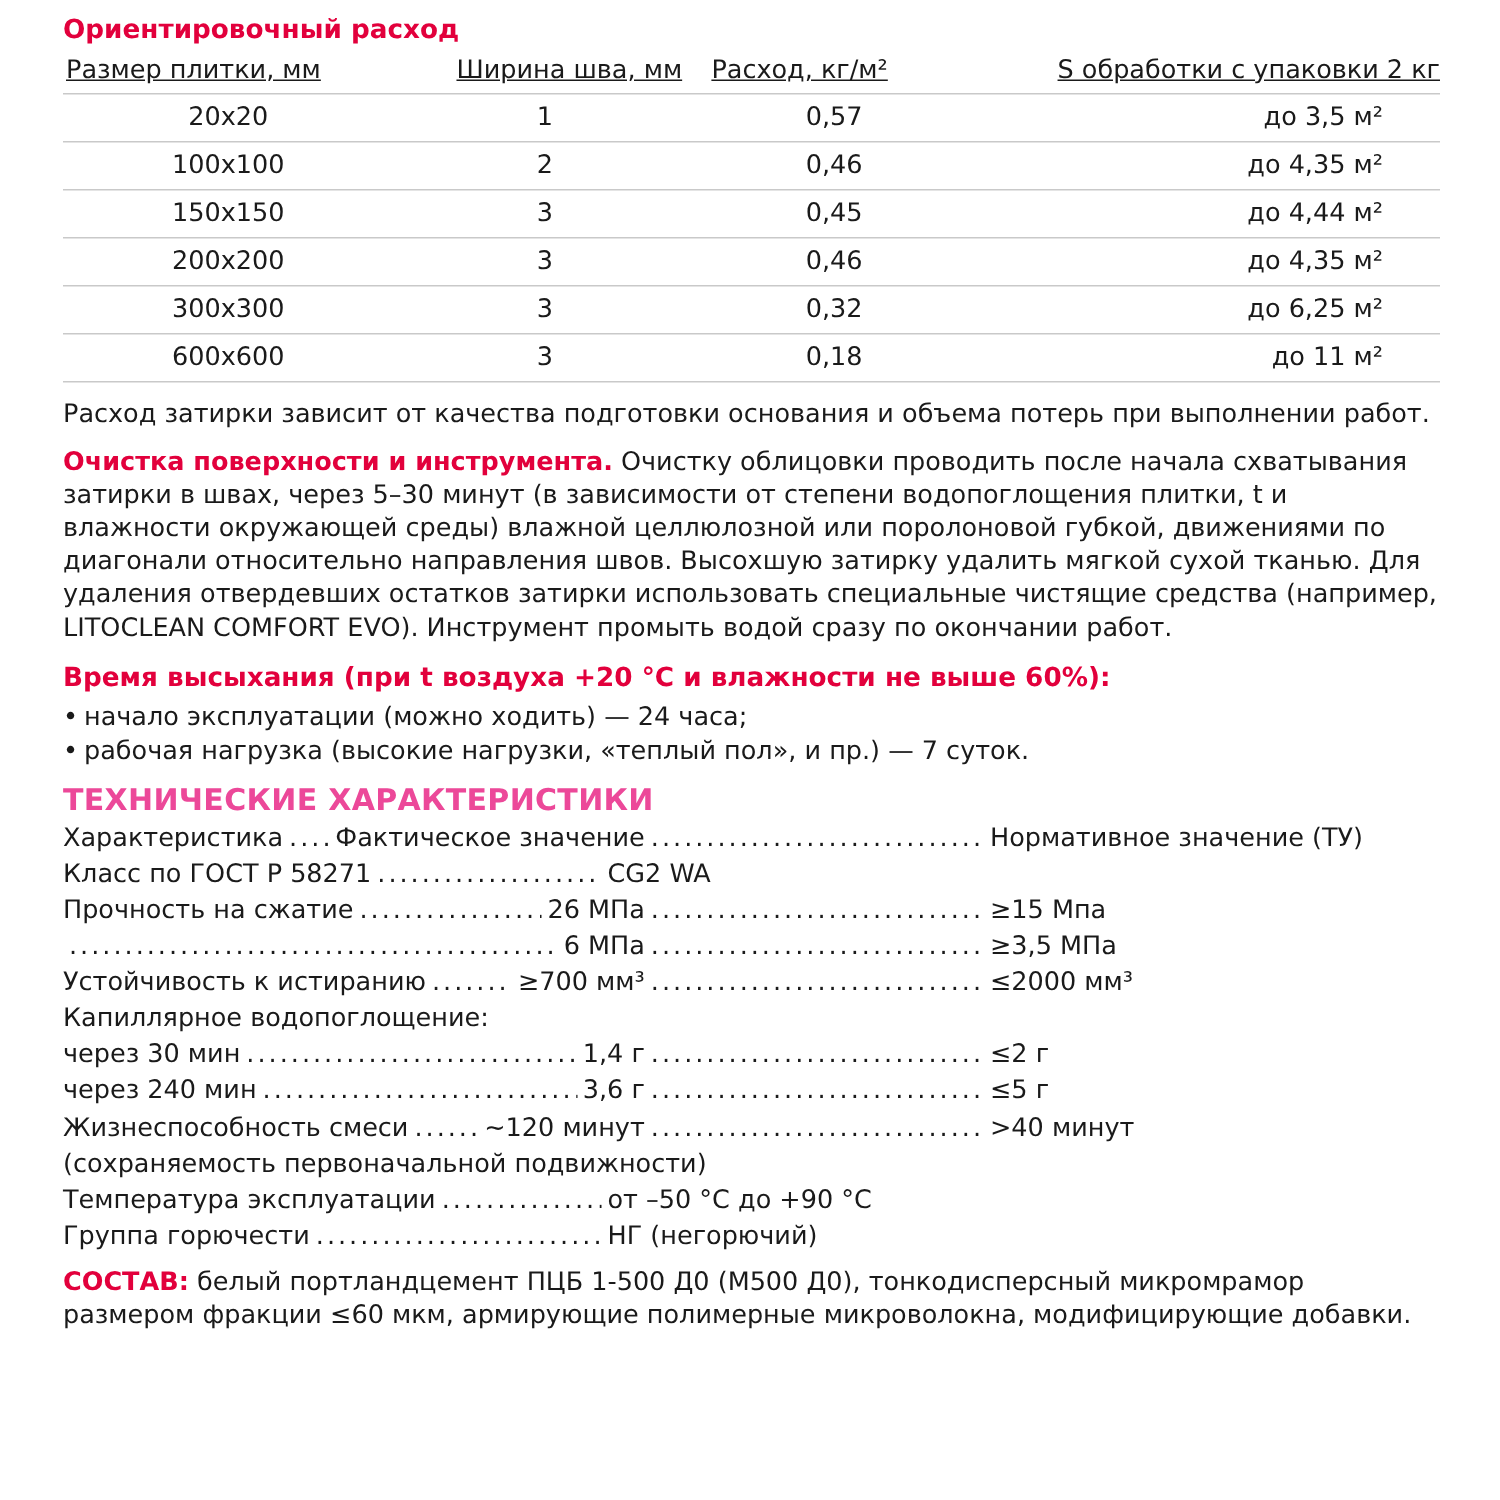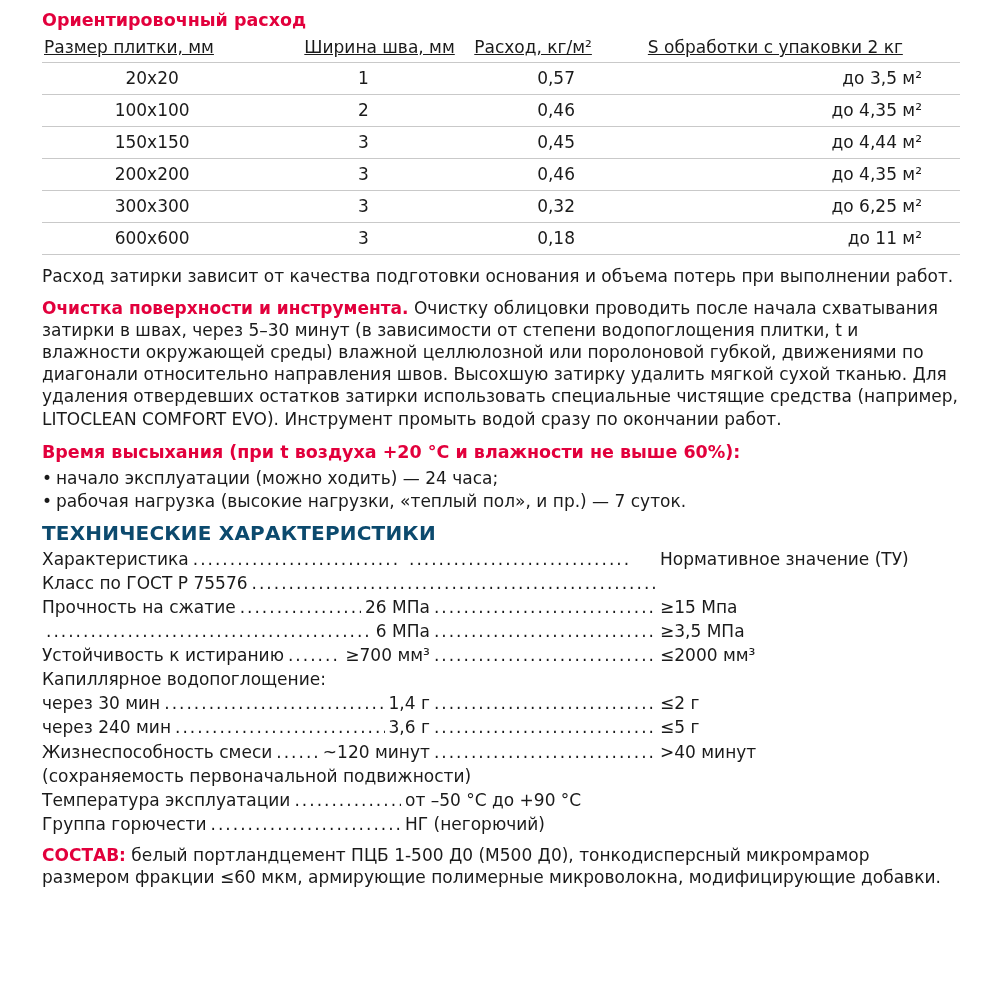--- a/index.html
+++ b/index.html
@@ -29,40 +29,40 @@
   h2.section-title {
     font-size: 17.5px;
     font-weight: bold;
     color: #e2003c;
     margin: 0 0 4px 0;
     line-height: 1.2;
   }
   h2.big-title {
     font-size: 20px;
     font-weight: bold;
-    color: #0c4a6e;
+    color: #ec4899;
     margin: 8px 0 2px 0;
     letter-spacing: 0.2px;
   }
   
   table.consumption {
     width: 100%;
     border-collapse: collapse;
     font-size: 17px;
   }
   table.consumption th {
     font-weight: normal;
     text-align: left;
     padding: 2px 0 5px 0;
     border-bottom: 1px solid #c9c9c9;
     white-space: nowrap;
     text-decoration: underline;
   }
   table.consumption th.c2, table.consumption th.c3 { text-align: left; }
-  table.consumption th.c4 { }
+  table.consumption th.c4 { text-align: right; }
   table.consumption td {
     padding: 5px 0 6px 0;
     border-bottom: 1px solid #c9c9c9;
     text-align: center;
     white-space: nowrap;
   }
   table.consumption tr:last-child td { border-bottom: 1px solid #c9c9c9; }
   table.consumption td.c1 { width: 24%; }
   table.consumption td.c2 { width: 22%; }
   table.consumption td.c3 { width: 20%; }
@@ -196,28 +196,32 @@
   </ul>
 
   <h2 class="big-title">ТЕХНИЧЕСКИЕ ХАРАКТЕРИСТИКИ</h2>
 
   <div class="specs">
 
     <div class="row">
       <span class="lbl">Характеристика</span>
       <span class="dots">.................................................................</span>
       <span class="mid">
+        <span class="midval">Фактическое значение</span>
         <span class="dots">..............................</span>
       </span>
       <span class="right">Нормативное значение (ТУ)</span>
     </div>
 
     <div class="row">
-      <span class="lbl">Класс по ГОСТ Р 75576</span>
-      <span class="dots">.................................................................</span>
+      <span class="lbl">Класс по ГОСТ Р 58271</span>
+      <span class="dots">.................................................................</span>
+      <span class="mid">
+        <span class="midval">CG2 WA</span>
+      </span>
       <span class="right"></span>
     </div>
 
     <div class="row">
       <span class="lbl">Прочность на сжатие</span>
       <span class="dots">.................................................................</span>
       <span class="mid">
         <span class="midval">26 МПа</span>
         <span class="dots">..............................</span>
       </span>

